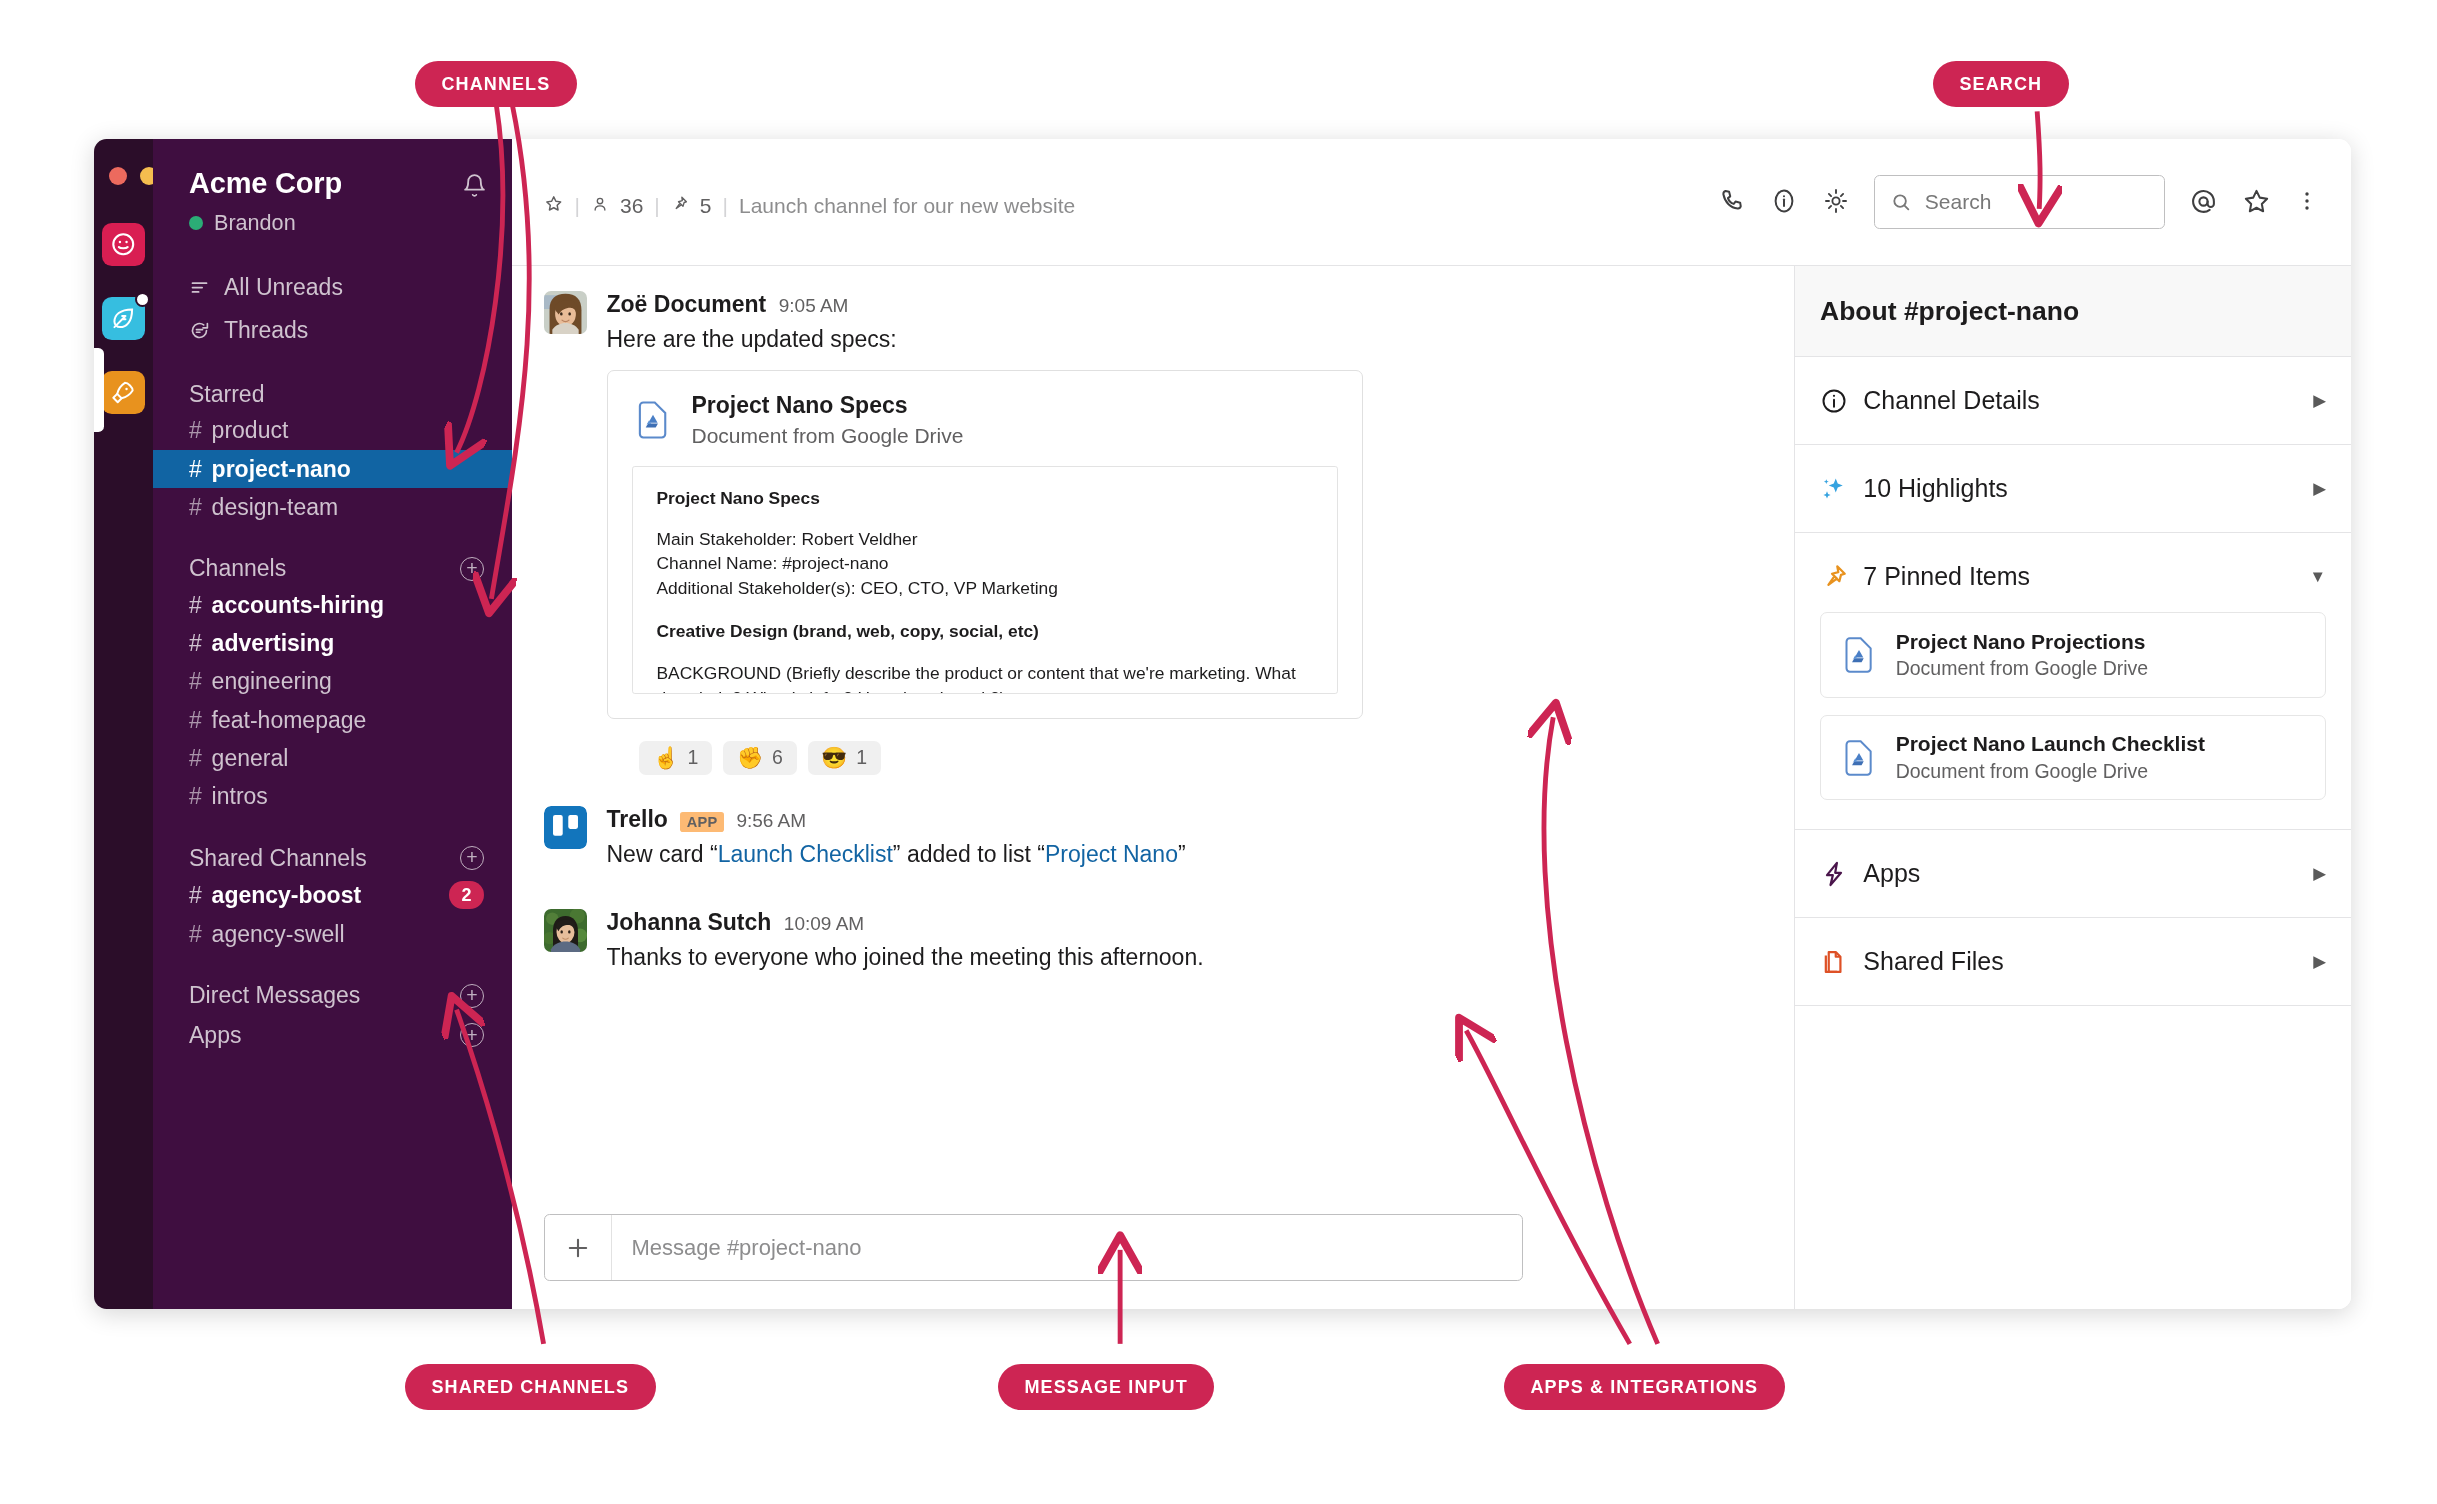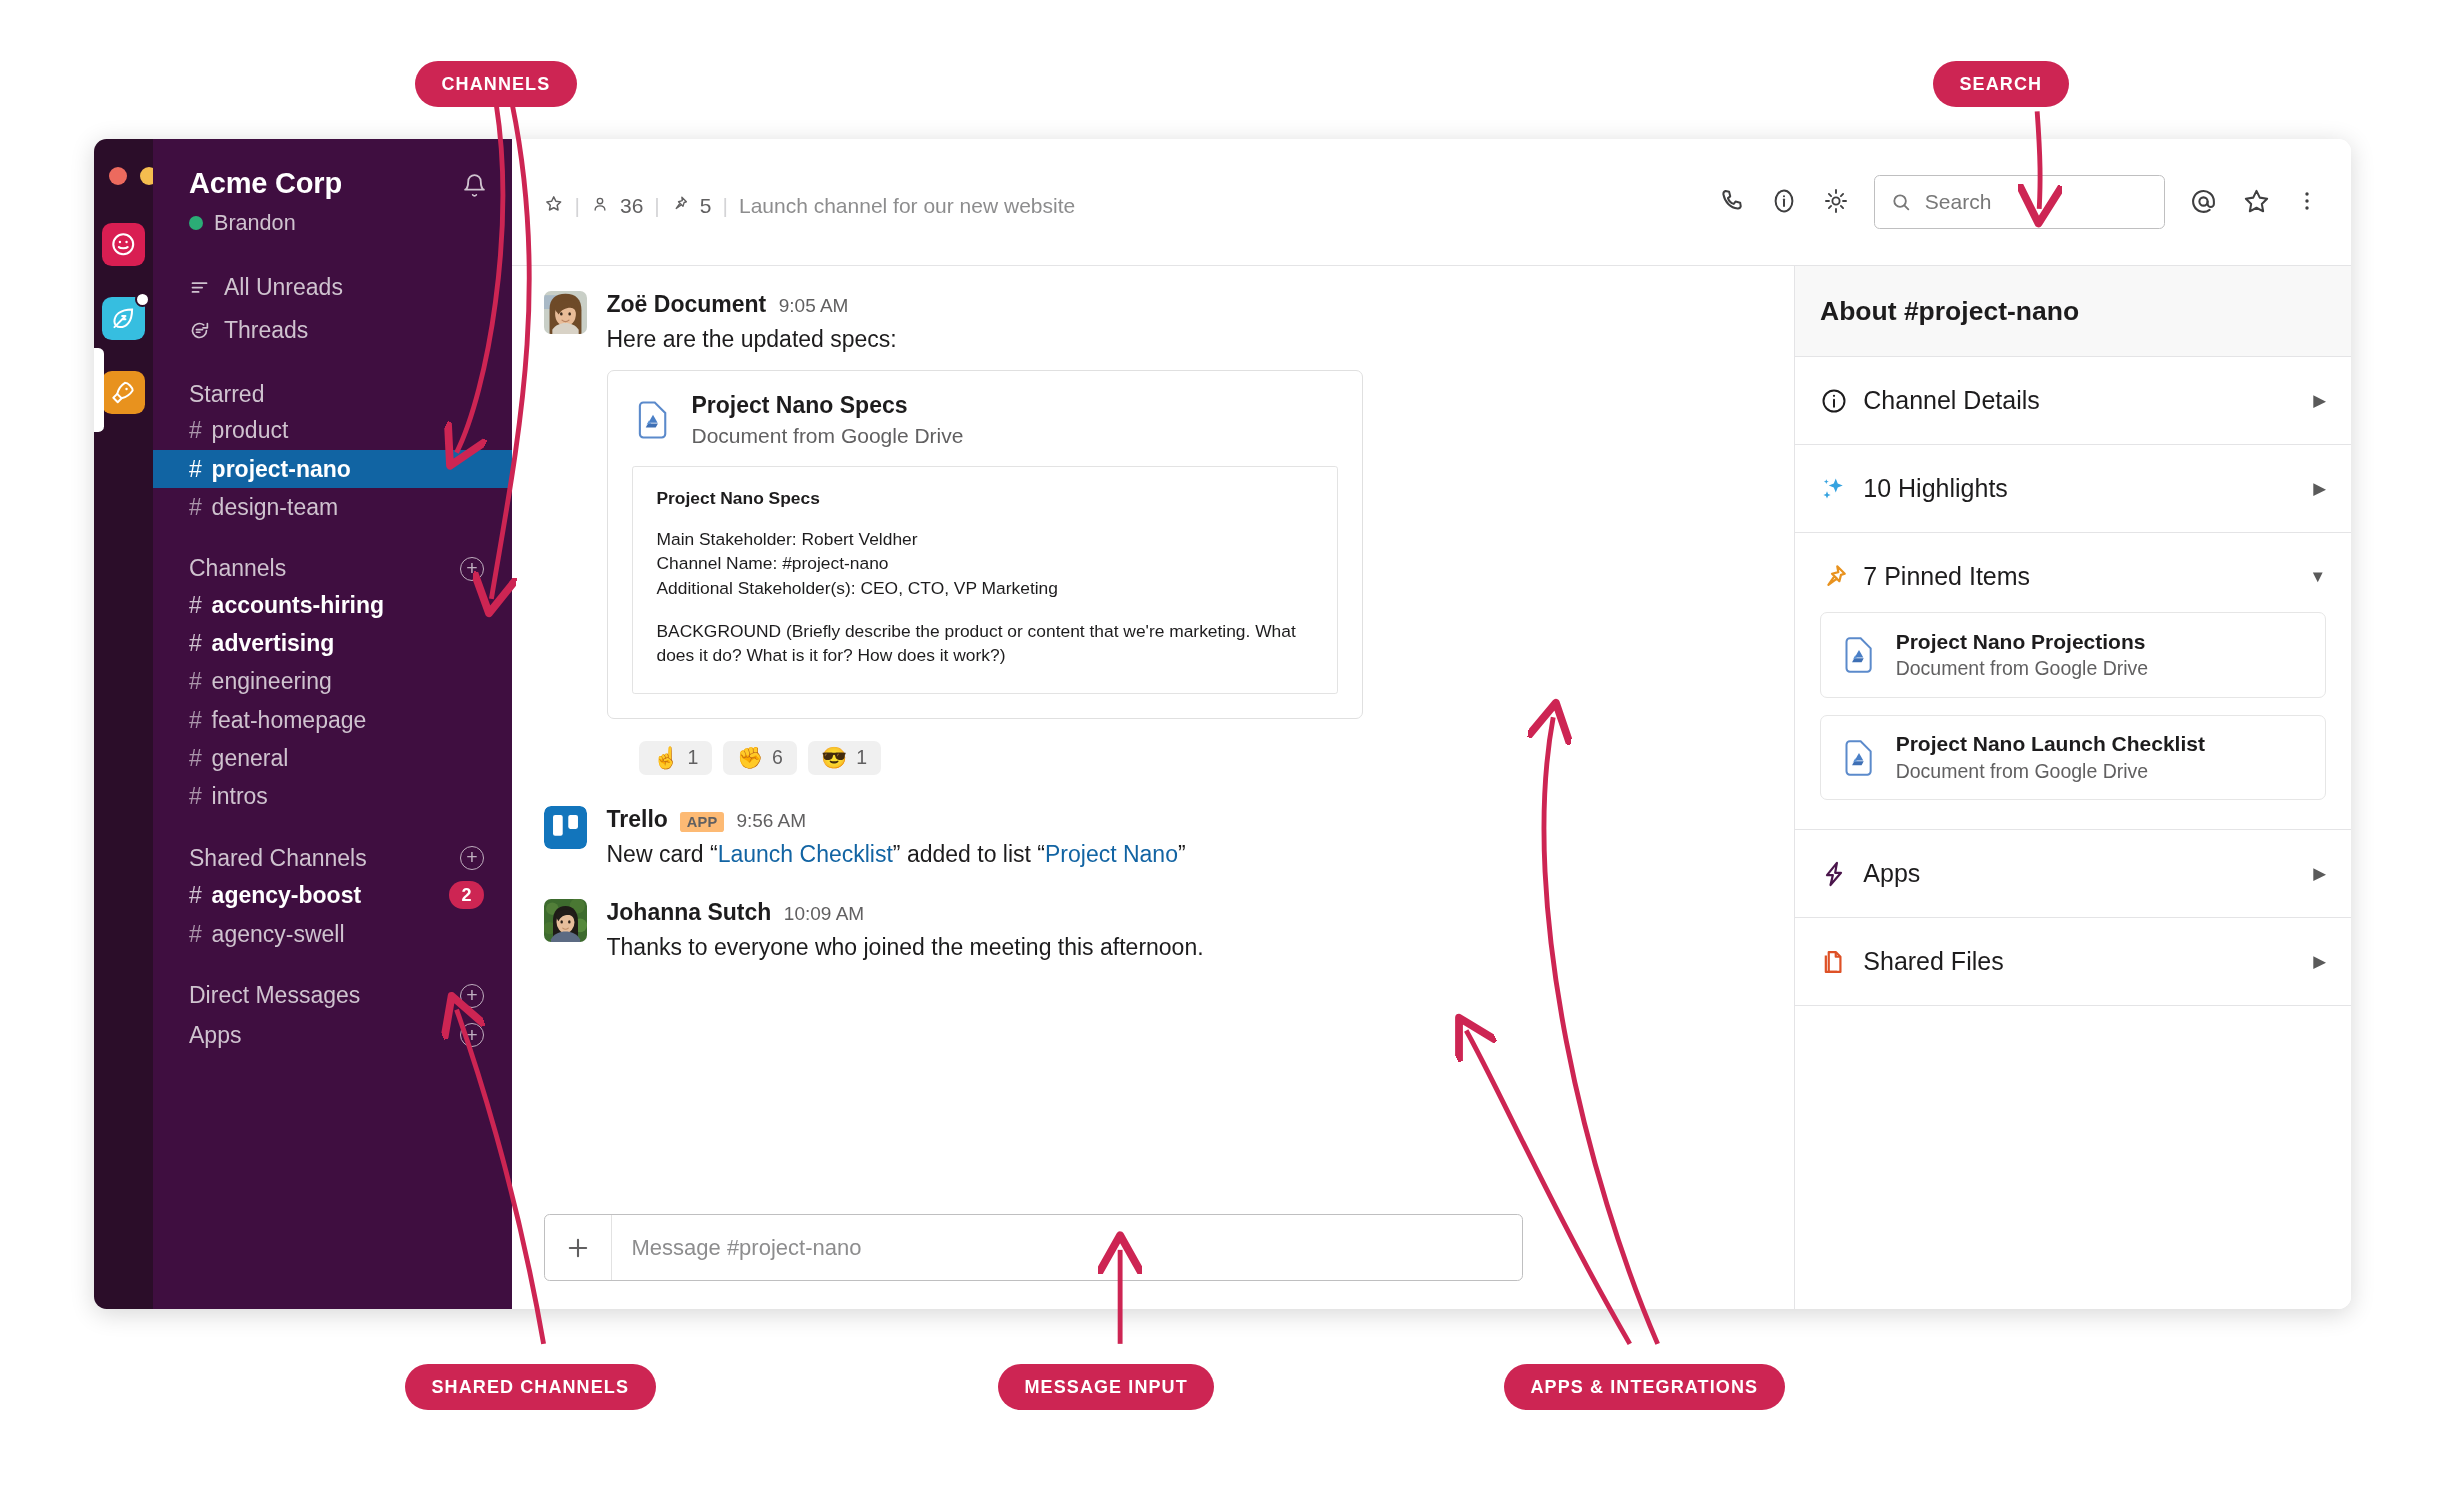--- a/index.html
+++ b/index.html
@@ -469,20 +469,21 @@
                   <div>
                     <div class="file-title">Project Nano Specs</div>
                     <div class="file-sub">Document from Google Drive</div>
                   </div>
                 </div>
                 <div class="doc-preview">
                   <div class="doc-h">Project Nano Specs</div>
                   <div class="doc-p">Main Stakeholder: Robert Veldher</div>
                   <div class="doc-p tight">Channel Name: #project-nano</div>
                   <div class="doc-p tight">Additional Stakeholder(s): CEO, CTO, VP Marketing</div>
+                  <div class="doc-p" style="font-weight:700">Creative Design (brand, web, copy, social, etc)</div>
                   <div class="doc-p">BACKGROUND (Briefly describe the product or content that we're marketing. What does it do? What is it for? How does it work?)</div>
 
                 </div>
               </div>
             </div>
           </div>
 
           <div class="reactions">
             <div class="reaction">
               <span class="emo">☝️</span>
@@ -511,21 +512,21 @@
                 <span class="author">Trello</span>
                 <span class="app-tag">APP</span>
                 <span class="time">9:56 AM</span>
               </div>
               <div class="msg-text">
                 <span>New card “</span><a href="#">Launch Checklist</a><span>” added to list “</span><a href="#">Project Nano</a><span>”</span>
               </div>
             </div>
           </div>
 
-          <div class="msg" style="margin-top:22px">
+          <div class="msg" style="margin-top:32px">
             <div class="avatar">
               <svg width="43" height="43" viewBox="0 0 62 62">
                 <rect width="62" height="62" fill="#3D6B2E"></rect>
                 <circle cx="12" cy="14" r="9" fill="#527F39"></circle>
                   <circle cx="48" cy="10" r="11" fill="#4A7833"></circle>
                 <circle cx="52" cy="38" r="10" fill="#568A3C"></circle>
                   <circle cx="8" cy="42" r="9" fill="#47752F"></circle>
                 <path d="M13 30c0-12 7-20 18-20s18 8 18 22v30H13z" fill="#1E1B17"></path>
                 <ellipse cx="31" cy="33" rx="13" ry="16" fill="#E6BE9B"></ellipse>
                 <path d="M18 22c4-8 22-9 26-1 2 5 1 9 0 12-1-7-4-10-9-10-6 0-11 2-14 9-2-3-5-6-3-10z" fill="#211D19"></path>

